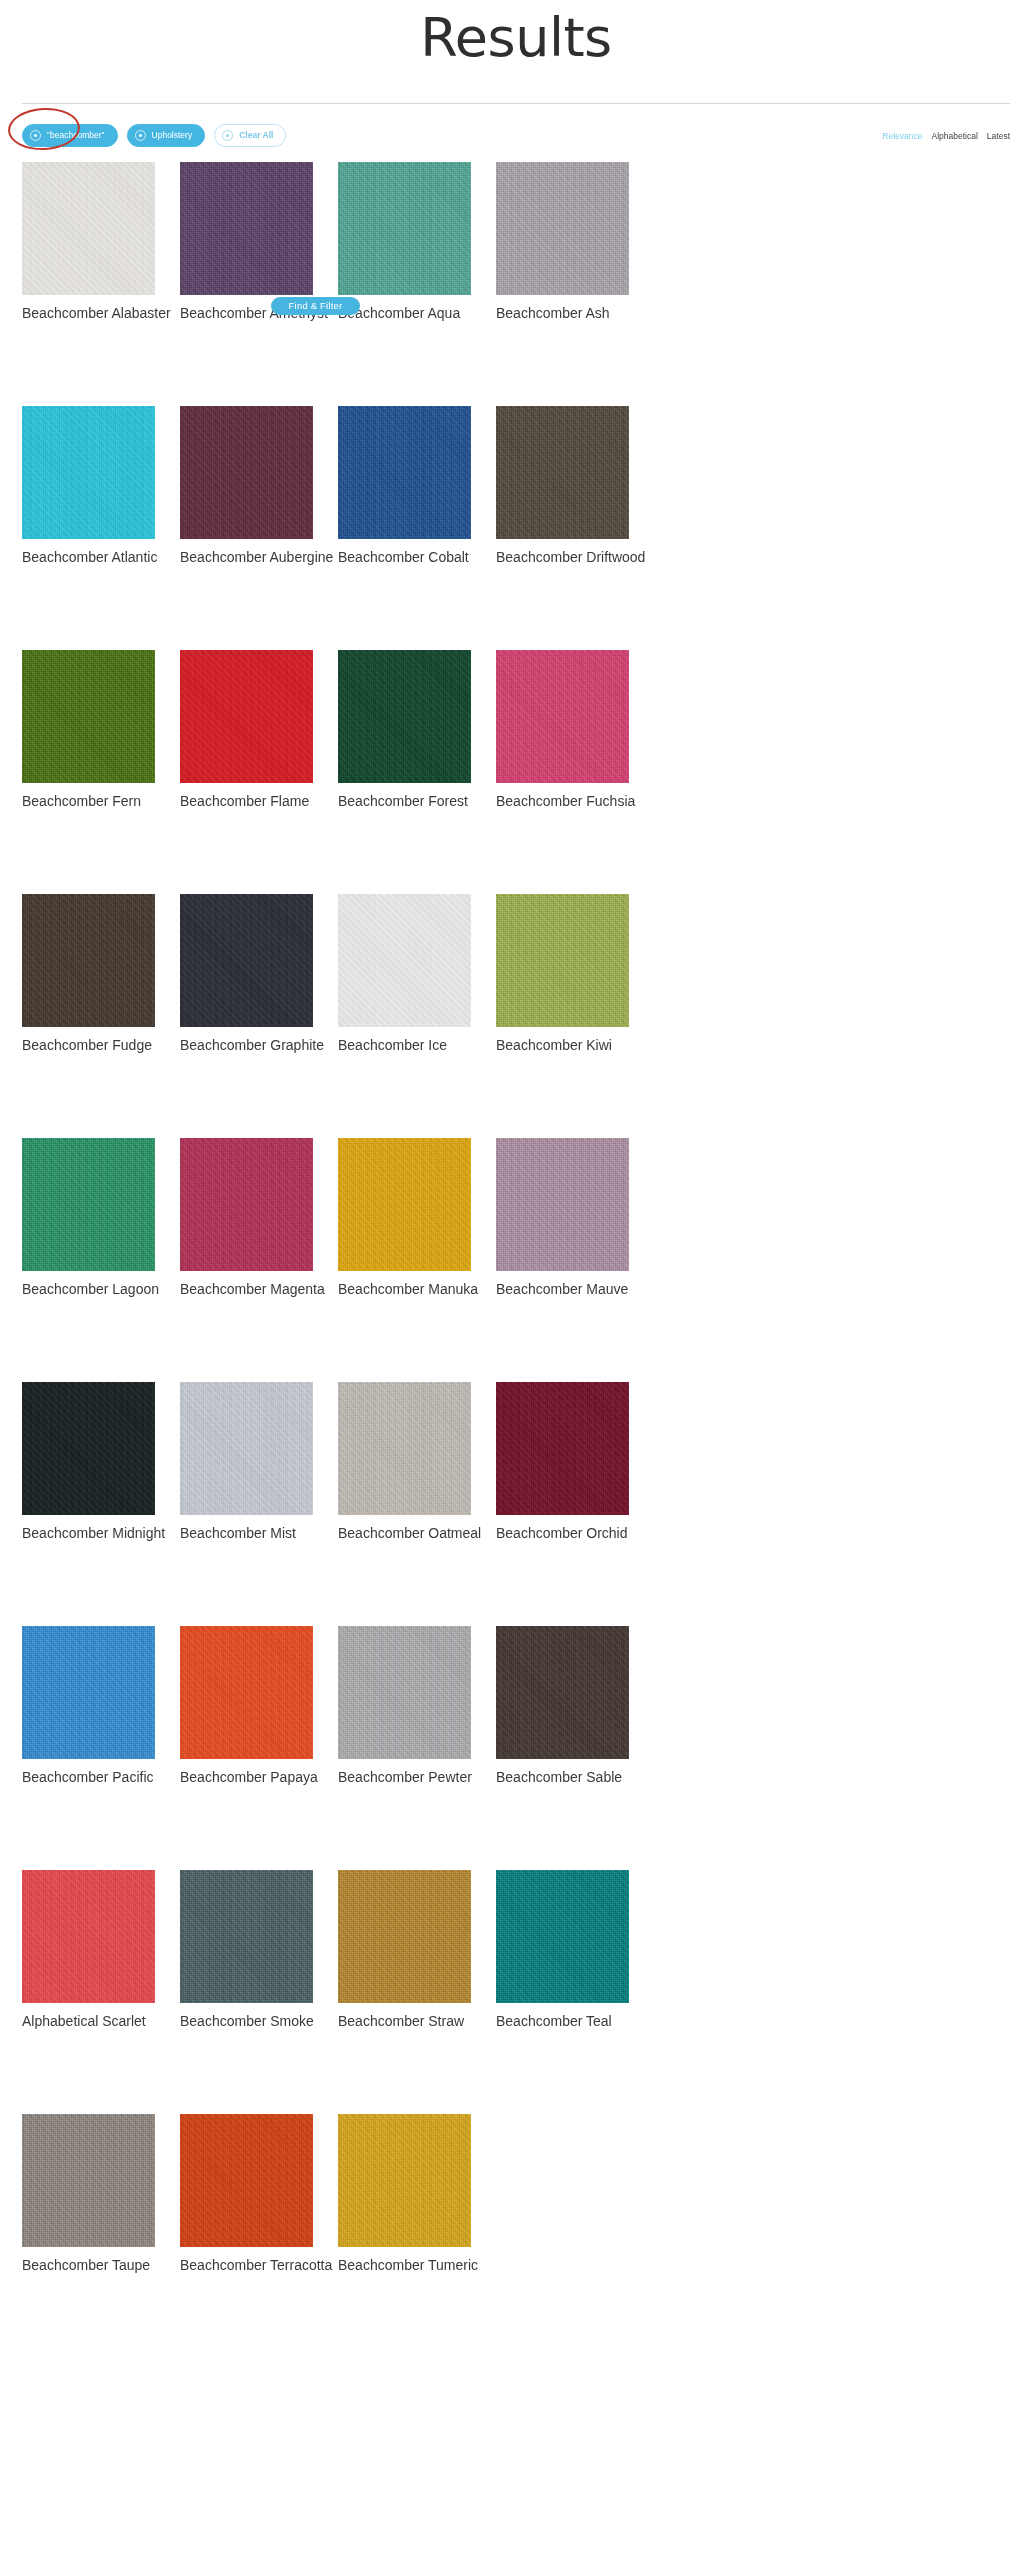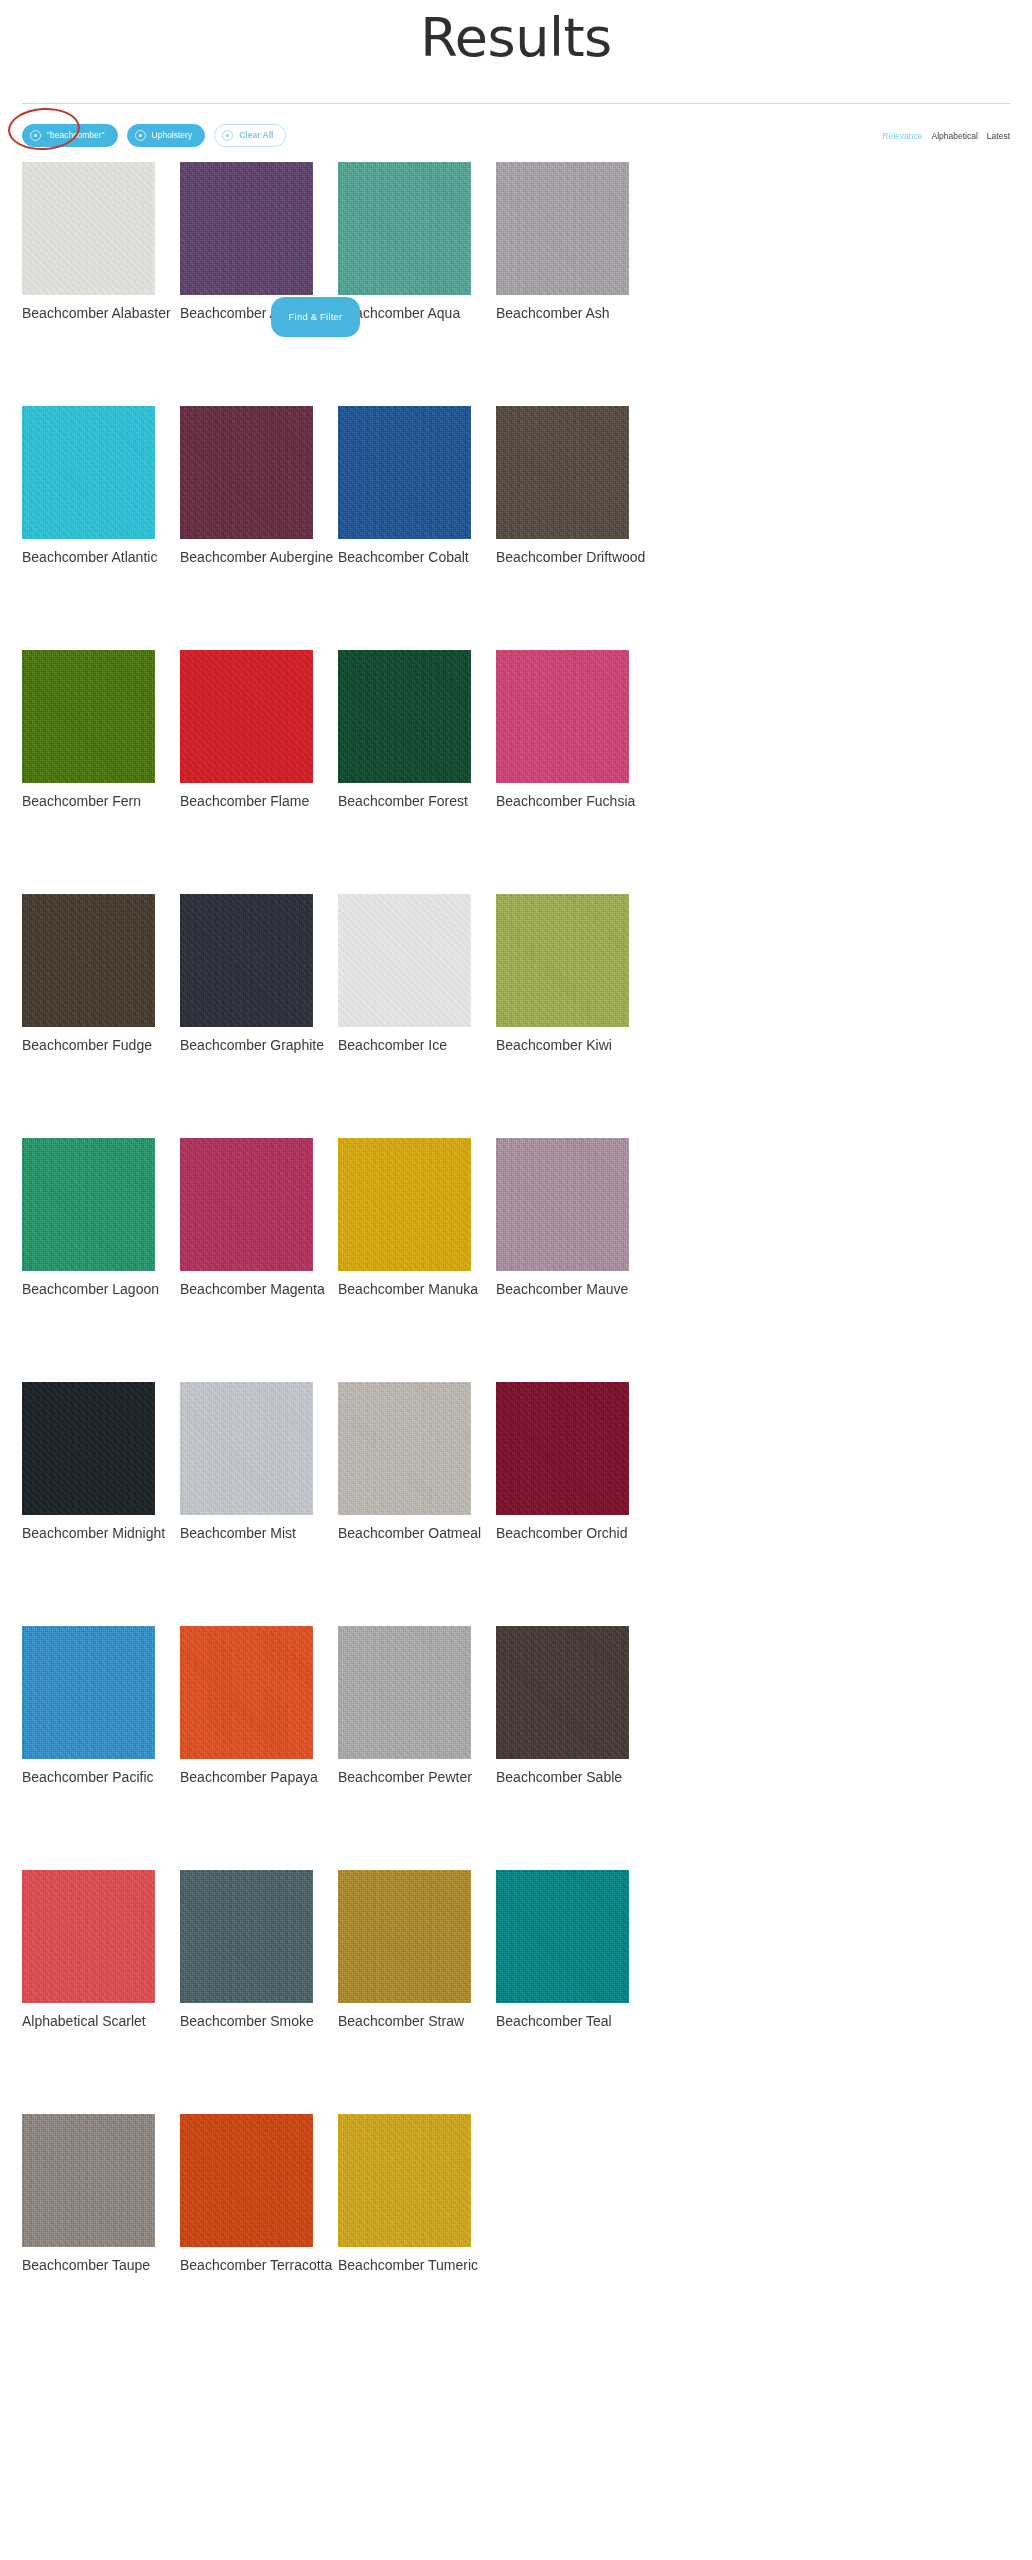--- a/index.html
+++ b/index.html
@@ -184,21 +184,21 @@
     color: #3a3a3a;
     white-space: nowrap;
   }
 
   
   .find-filter-button {
     position: absolute;
     left: 271px;
     top: 135px;
     width: 89px;
-    height: 40px;
+    height: 18px;
     border: none;
     border-radius: 14px;
     background: #47b5e0;
     color: #ffffff;
     font-family: "Liberation Sans", sans-serif;
     font-size: 9.5px;
     letter-spacing: 0.2px;
     cursor: pointer;
     z-index: 20;
     padding: 0;

